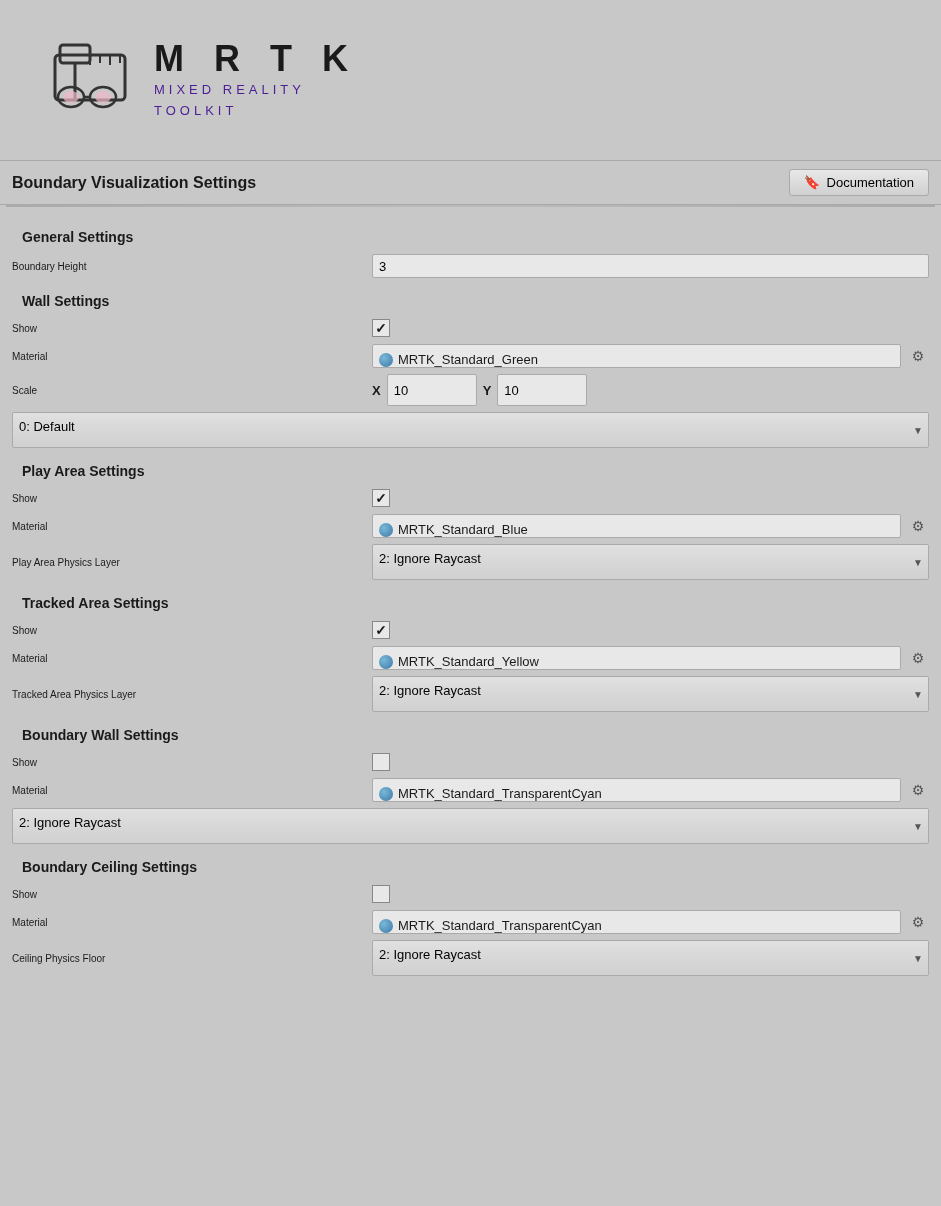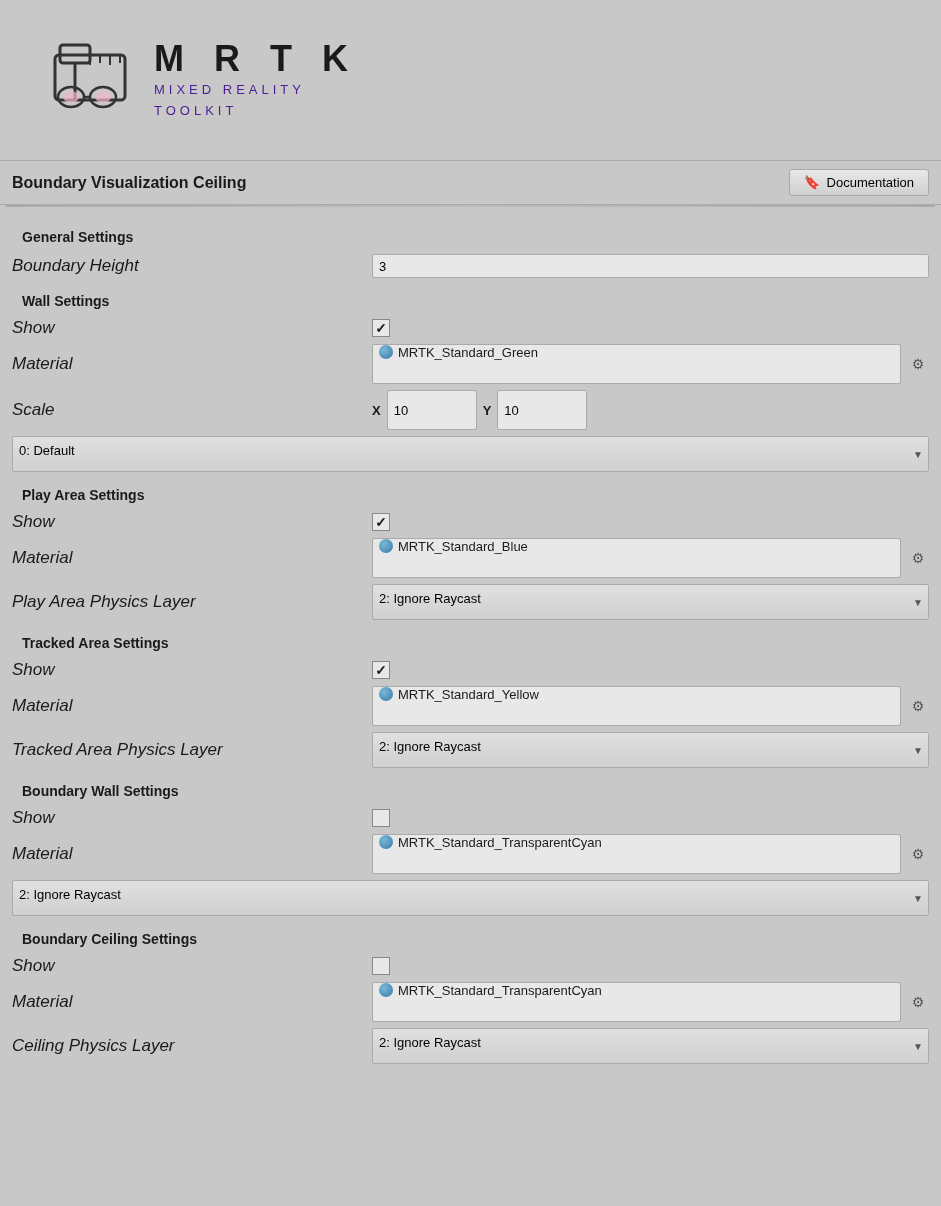--- a/index.html
+++ b/index.html
@@ -92,22 +92,21 @@
     
     .row {
       display: flex;
       align-items: center;
       padding: 3px 0;
       min-height: 26px;
     }
     .row-label {
       width: 360px;
       flex-shrink: 0;
-      font-size: 17px;
-      font-style: italic;
+      font-size: 10px;
     }
     .row-control {
       flex: 1;
       display: flex;
       align-items: center;
       gap: 6px;
     }
 
     
     .text-input {
@@ -119,21 +118,21 @@
       width: 100%;
       height: 24px;
     }
     .text-input-small {
       background: #e8e8e8;
       border: 1px solid #aaa;
       border-radius: 2px;
       padding: 3px 6px;
       font-size: 13px;
       width: 90px;
-      height: 40px;
+      height: 32px;
     }
 
     
     .checkbox-wrapper {
       display: flex;
       align-items: center;
     }
     .checkbox-custom {
       width: 18px;
       height: 18px;
@@ -153,25 +152,25 @@
 
     
     .material-field {
       display: flex;
       align-items: center;
       flex: 1;
     }
     .material-input-wrapper {
       flex: 1;
       display: flex;
-      align-items: flex-start;
+      align-items: flex-end;
       background: #e8e8e8;
       border: 1px solid #aaa;
       border-radius: 2px;
-      height: 40px;
+      height: 24px;
       padding: 0 6px;
       gap: 5px;
     }
     .globe-icon {
       width: 14px;
       height: 14px;
       border-radius: 50%;
       background: radial-gradient(circle at 35% 35%, #7ab8d8, #3a78a8);
       flex-shrink: 0;
       display: inline-block;
@@ -255,21 +254,21 @@
     </svg>
   </div>
   <div class="logo-text-container">
     <span class="logo-title">M R T K</span>
     <span class="logo-subtitle">MIXED REALITY</span>
     <span class="logo-subtitle">TOOLKIT</span>
   </div>
 </div>
 
 <div class="title-bar">
-  <h2>Boundary Visualization Ceiling</h2>
+  <h2>Boundary Visualization Settings</h2>
   <button class="doc-button">
     <span>🔖</span>
     <span>Documentation</span>
   </button>
 </div>
 
 <div class="divider"></div>
 
 <div class="content">
 
@@ -458,21 +457,21 @@
     <div class="row-control material-field">
       <div class="material-input-wrapper">
         <span class="globe-icon"></span>
         <span class="material-name">MRTK_Standard_TransparentCyan</span>
       </div>
       <div class="gear-btn">⚙</div>
     </div>
   </div>
 
   <div class="row">
-    <div class="row-label">Ceiling Physics Layer</div>
+    <div class="row-label">Ceiling Physics Floor</div>
     <div class="row-control">
       <div class="select-wrapper">
         <select class="select-field">
           <option>0: Default</option>
           <option>1: TransparentFX</option>
           <option selected="">2: Ignore Raycast</option>
           <option>3: Water</option>
           <option>4: UI</option>
         </select>
         <span class="select-arrow">▼</span>

